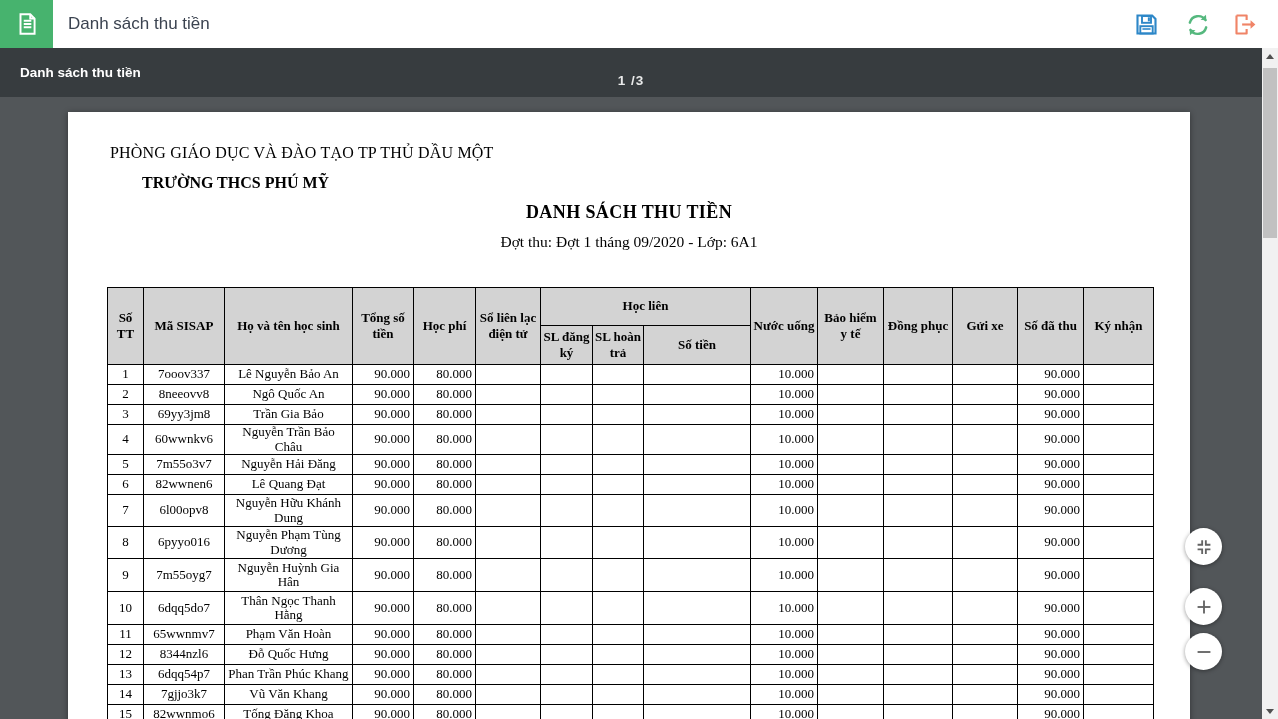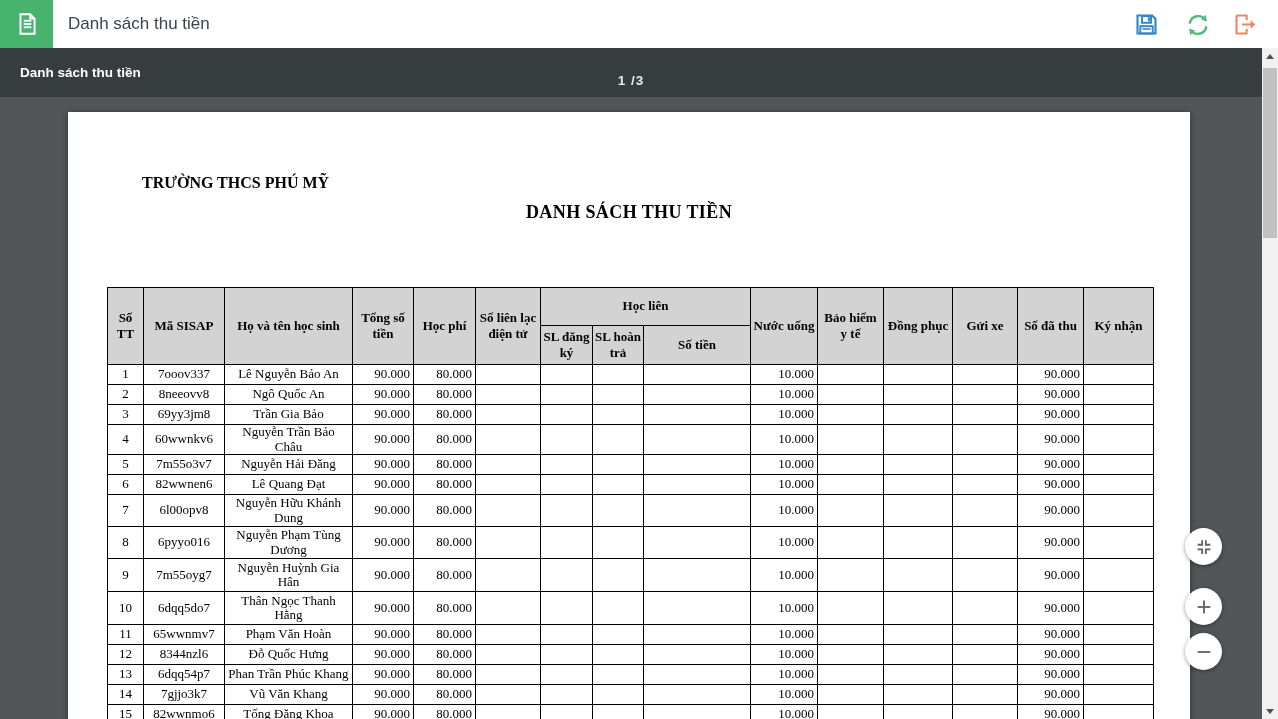--- a/index.html
+++ b/index.html
@@ -138,22 +138,24 @@
         <rect x="7" y="3" width="10" height="4.5" fill="#e8eaed"></rect>
         <rect x="3.5" y="8.5" width="17" height="7.5" rx="1" fill="#e8eaed"></rect>
         <rect x="7" y="13.5" width="10" height="7" fill="#e8eaed" stroke="#373c3f" stroke-width="1.4"></rect>
         <circle cx="17.8" cy="10.8" r="0.9" fill="#373c3f"></circle>
       </svg>
     </div>
   </div>
 
   <div class="viewer">
     <div class="page">
+      <div class="doc-org1">PHÒNG GIÁO DỤC VÀ ĐÀO TẠO TP THỦ DẦU MỘT</div>
       <div class="doc-org2">TRƯỜNG THCS PHÚ MỸ</div>
       <div class="doc-title">DANH SÁCH THU TIỀN</div>
+      <div class="doc-subtitle">Đợt thu: Đợt 1 tháng 09/2020 - Lớp: 6A1</div>
 
       <table class="collect">
         <colgroup>
           <col style="width:36px">
             <col style="width:81px">
             <col style="width:128px">
           <col style="width:61px">
             <col style="width:62px">
             <col style="width:65px">
           <col style="width:52px">

